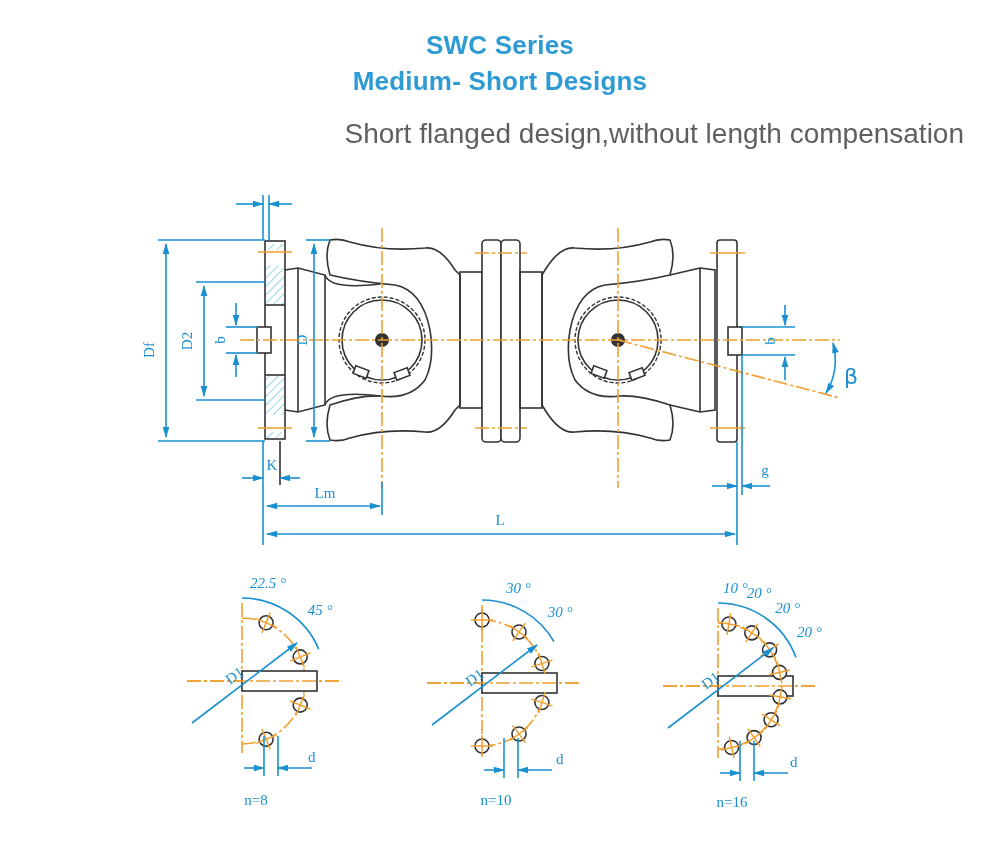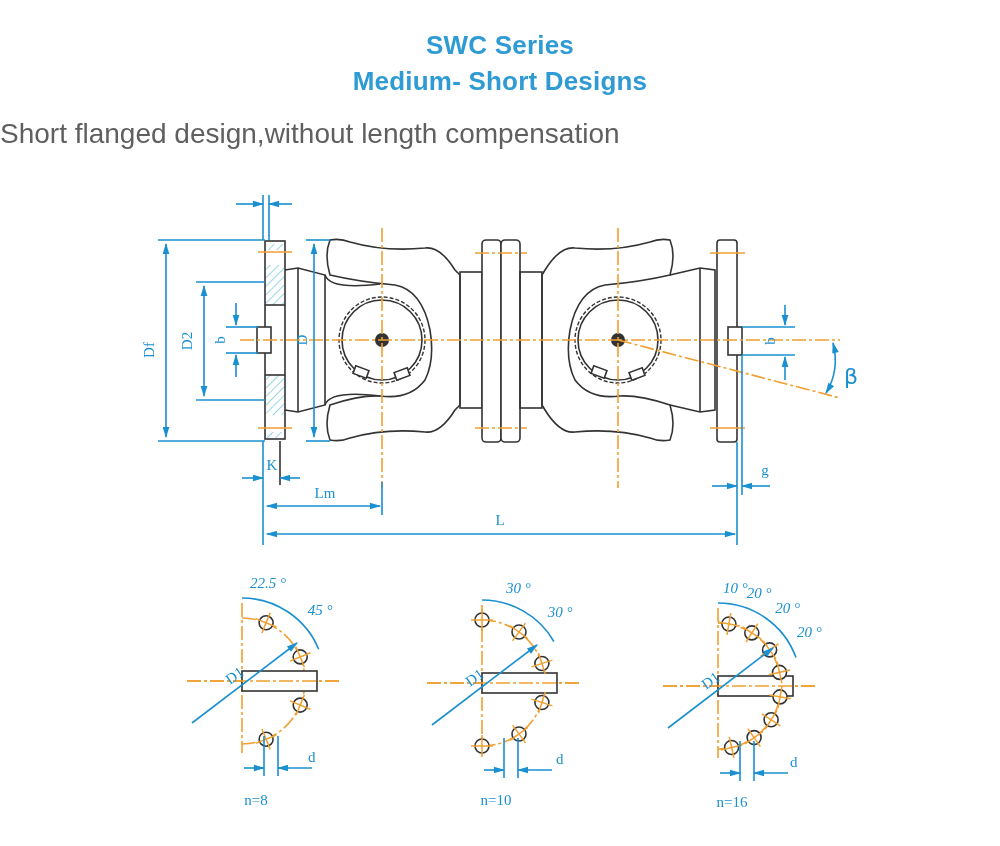--- a/index.html
+++ b/index.html
@@ -1,20 +1,20 @@
 <!DOCTYPE html>
 <html><head>
 <meta charset="utf-8">
 <style>
   html, body { margin: 0; padding: 0; background: #ffffff; }
   body { width: 1000px; height: 846px; position: relative; overflow: hidden; font-family: "Liberation Sans", sans-serif; }
   .title { position: absolute; left: 0; width: 1000px; text-align: center; color: #2f9bd4; font-weight: bold; font-family: "Liberation Sans", sans-serif; font-size: 26px; letter-spacing: 0.2px; }
   #t1 { top: 30px; }
   #t2 { top: 66px; }
-  #subtitle { position: absolute; left: 0; width: 924px; top: 118px; text-align: left; color: #5f5f5f; font-family: "Liberation Sans", sans-serif; font-size: 28px; }
+  #subtitle { position: absolute; left: 0; width: 924px; top: 118px; text-align: right; color: #5f5f5f; font-family: "Liberation Sans", sans-serif; font-size: 28px; padding-left: 40px; }
   svg { position: absolute; left: 0; top: 0; }
   .blk { stroke: #333333; stroke-width: 1.6; fill: none; }
   .blkf { stroke: #333333; stroke-width: 1.6; fill: #ffffff; }
   .cen { stroke: #f0a030; stroke-width: 1.6; fill: none; stroke-dasharray: 14 3 3 3; }
   .cens { stroke: #f0a030; stroke-width: 1.5; fill: none; }
   .dim { stroke: #1a90d0; stroke-width: 1.6; fill: none; }
   .dimt { fill: #1a90d0; font-family: "Liberation Serif", serif; font-size: 15px; }
   .dash { stroke: #333333; stroke-width: 1.4; fill: none; stroke-dasharray: 4 2; }
   .nlabel { fill: #1a90d0; font-family: "Liberation Serif", serif; font-size: 15px; }
 </style>

